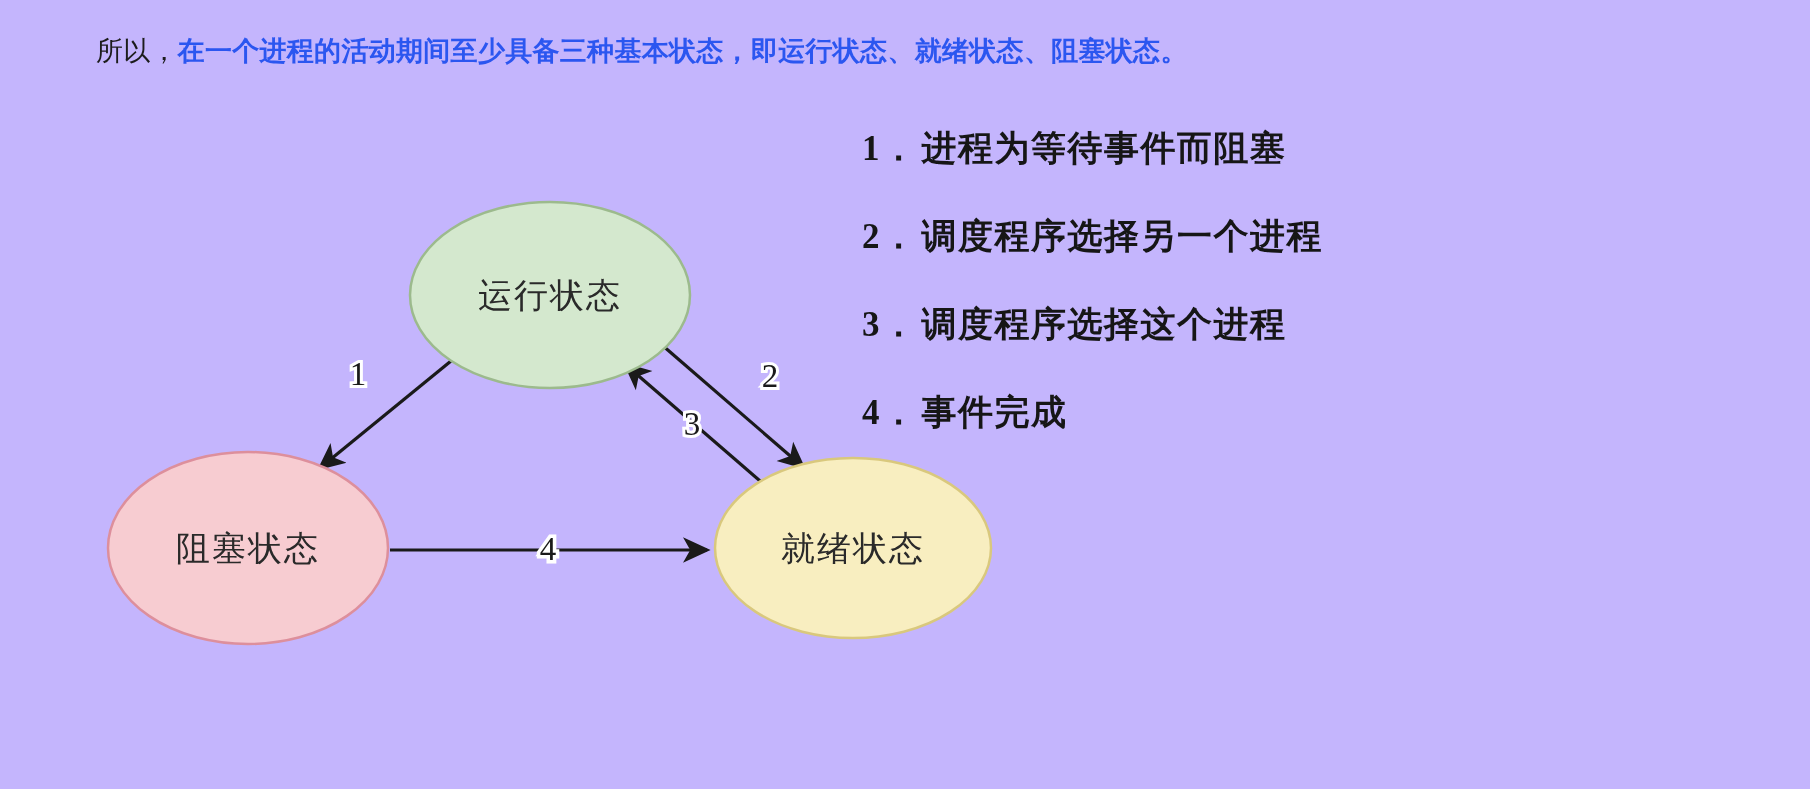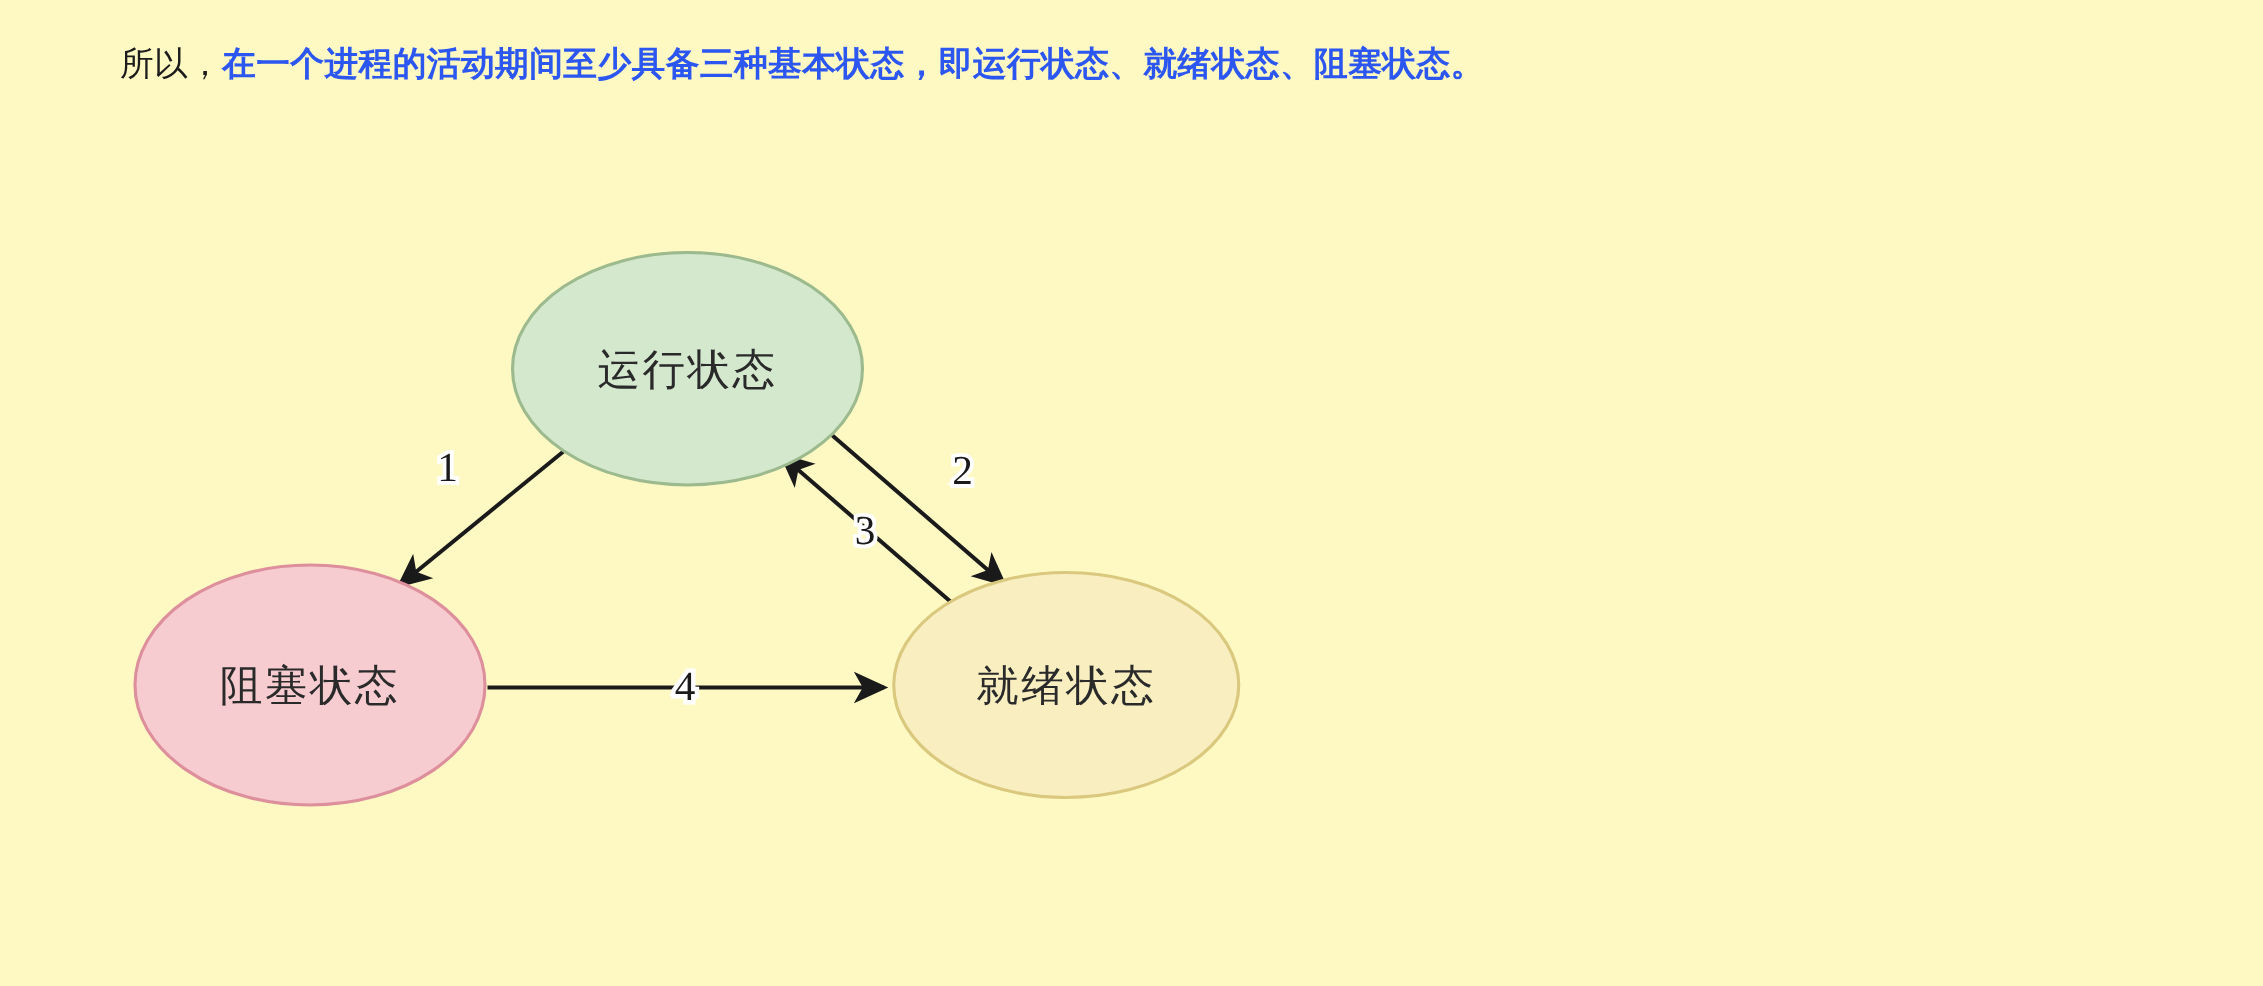--- a/index.html
+++ b/index.html
@@ -13,21 +13,21 @@
     position: relative;
     overflow: hidden;
     font-family: "Liberation Sans", "DejaVu Sans", sans-serif;
   }
 
   #page-root {
     position: absolute;
     left: 0; top: 0;
     width: 1810px;
     height: 789px;
-    background: #fef9c3;
+    background: #c4b5fd;
   }
 
   
   .header-line {
     position: absolute;
     left: 96px;
     top: 28px;
     width: 1600px;
     height: 46px;
     white-space: nowrap;
@@ -147,14 +147,33 @@
 
         <text class="edge-label" x="700" y="292" text-anchor="middle" stroke="#ffffff" stroke-width="6" paint-order="stroke">2</text>
 
         <text class="edge-label" x="622" y="340" text-anchor="middle" stroke="#ffffff" stroke-width="6" paint-order="stroke">3</text>
 
         <text class="edge-label" x="478" y="465" text-anchor="middle" stroke="#ffffff" stroke-width="7" paint-order="stroke">4</text>
       </g>
     </svg>
   </div>
 
+  <div id="legend-list">
+
+    <div class="legend-item">
+      <span class="legend-index">1．</span><span class="legend-text">进程为等待事件而阻塞</span>
+    </div>
+
+    <div class="legend-item">
+      <span class="legend-index">2．</span><span class="legend-text">调度程序选择另一个进程</span>
+    </div>
+
+    <div class="legend-item">
+      <span class="legend-index">3．</span><span class="legend-text">调度程序选择这个进程</span>
+    </div>
+
+    <div class="legend-item">
+      <span class="legend-index">4．</span><span class="legend-text">事件完成</span>
+    </div>
+
+  </div>
 
 </div>
 
 </body></html>

